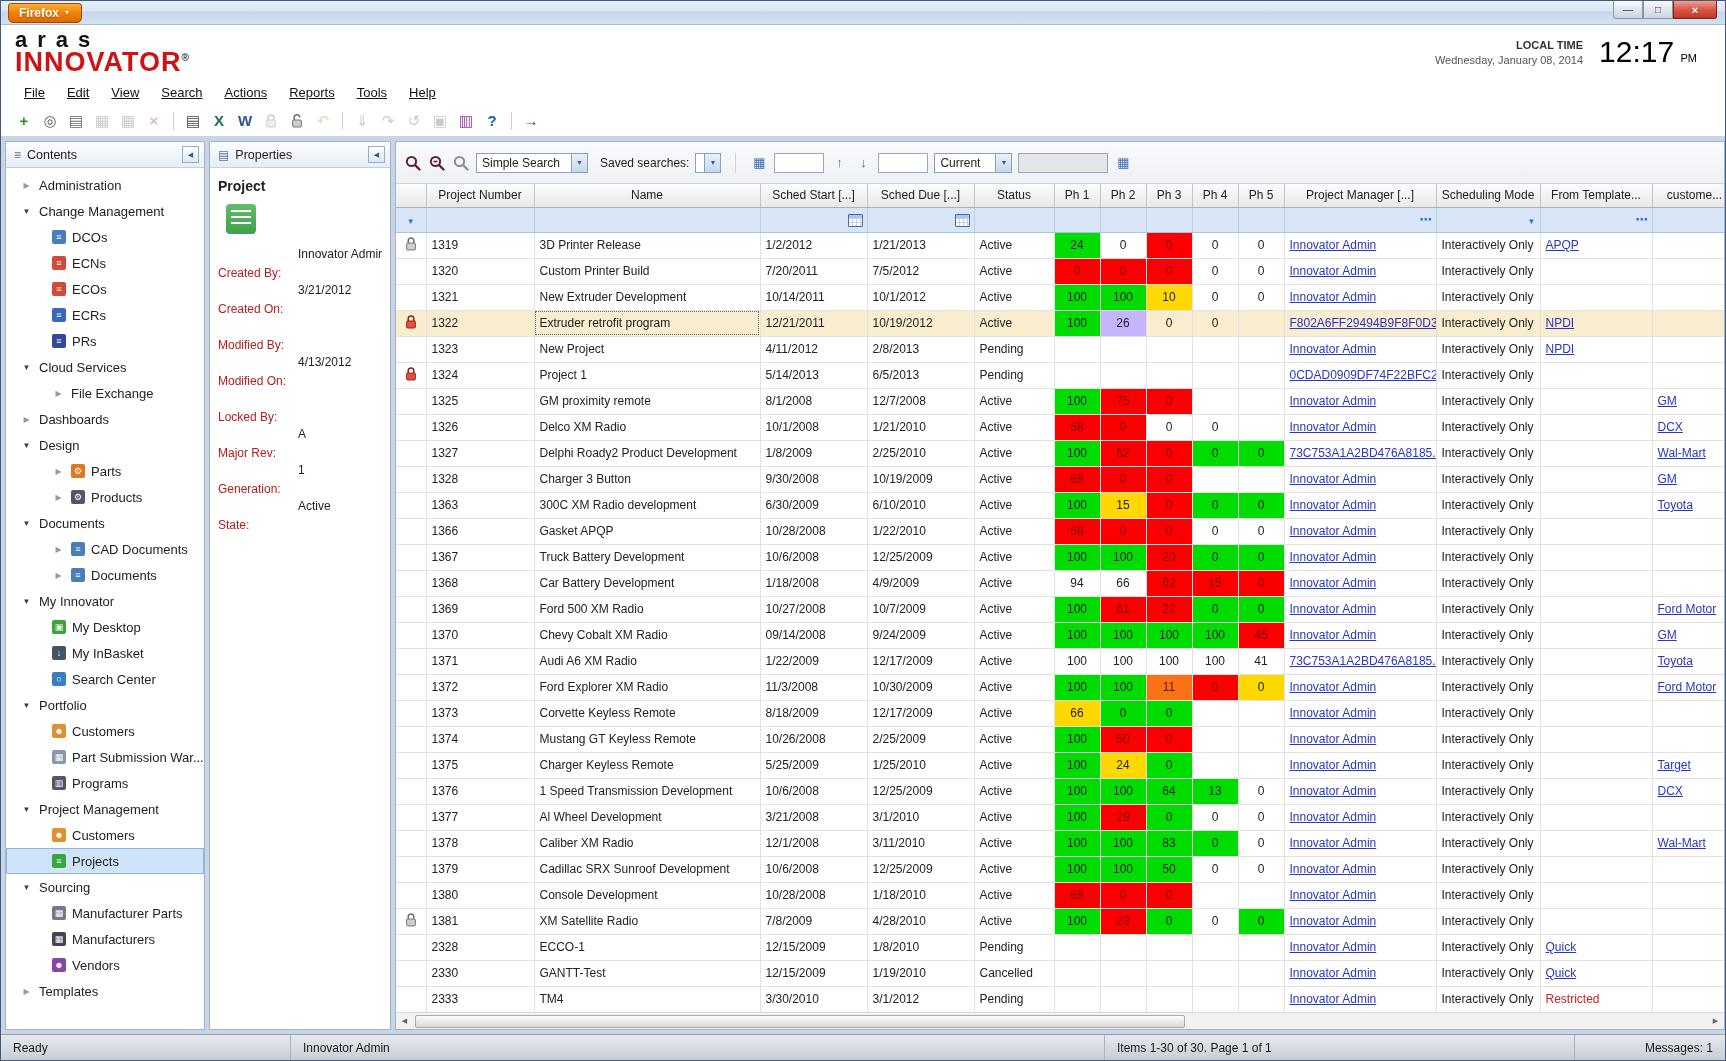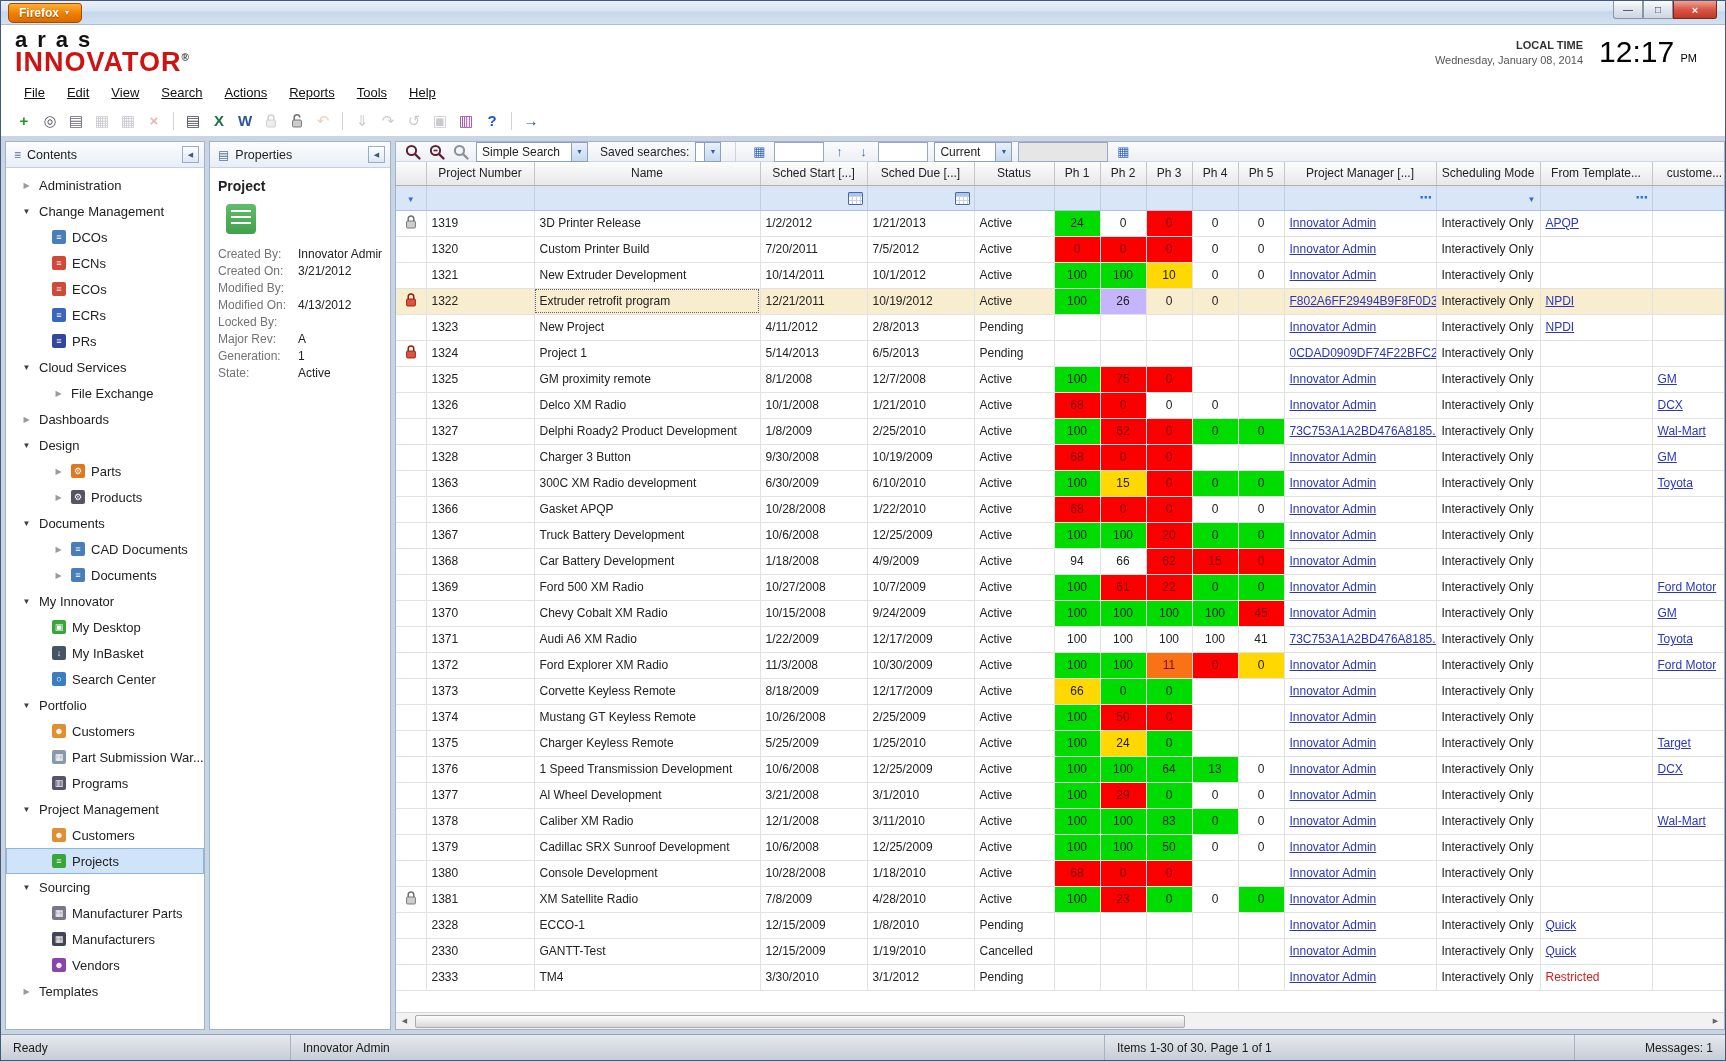--- a/index.html
+++ b/index.html
@@ -57,25 +57,25 @@
 .tree-arrow.exp{color:#3c3c3c;}
 .tree-icon{width:14px;height:14px;flex:none;border-radius:2px;display:flex;align-items:center;justify-content:center;font-size:9px;color:#fff;line-height:1;}
 .tree-label{font-size:13px;white-space:nowrap;overflow:hidden;}
 
 
 .pcontent{padding:10px 8px;flex:1;overflow:hidden;}
 .ptype{font-weight:bold;font-size:14px;color:#222;}
 .pdoc-icon{width:30px;height:30px;border-radius:4px;background:linear-gradient(#62bd6a,#3fa04c);position:relative;margin:10px 0 12px 8px;}
 .pdoc-icon::before{content:"";position:absolute;left:5px;right:5px;top:6px;bottom:6px;background:repeating-linear-gradient(#ffffff 0 2px,rgba(0,0,0,0) 2px 6px);}
 .prop-row{display:flex;font-size:12px;line-height:17px;}
-.prop-label{width:80px;flex:none;color:#737373;}
+.prop-label{width:80px;flex:none;color:#b91c1c;margin-top:19px;}
 .prop-value{flex:1;color:#222;white-space:nowrap;overflow:hidden;}
 
 
-.searchrow{height:20px;flex:none;background:linear-gradient(#fafbfc,#edf0f4);border-bottom:1px solid #cfd6e0;display:flex;align-items:center;padding:0 8px;gap:6px;}
+.searchrow{height:42px;flex:none;background:linear-gradient(#fafbfc,#edf0f4);border-bottom:1px solid #cfd6e0;display:flex;align-items:center;padding:0 8px;gap:6px;}
 .mag{flex:none;}
 .sel{height:20px;border:1px solid #8aa0bc;background:#fff;display:flex;align-items:center;font-size:12px;padding-left:5px;flex:none;}
 .sel .selarrow{margin-left:auto;width:16px;height:100%;background:linear-gradient(#e8f0fa,#c6d9f0);border-left:1px solid #8aa0bc;display:flex;align-items:center;justify-content:center;font-size:7px;color:#2f5e9e;}
 .w112{width:112px;}
 .w26{width:26px;padding-left:0;}
 .w78{width:78px;}
 .srlabel{font-size:12px;color:#222;margin-left:6px;}
 .inputbox{height:20px;border:1px solid #97a9c0;background:#fff;flex:none;font-size:12px;padding:0 3px;font-family:inherit;}
 .w50{width:50px;}
 .w90{width:90px;}
@@ -738,21 +738,21 @@
                 <td class="gc phcell" style="background: rgb(0, 220, 0);">0</td>
                 <td class="gc"><span class="link">Innovator Admin</span></td>
                 <td class="gc">Interactively Only</td>
                 <td class="gc"></td>
                 <td class="gc"><span class="link">Ford Motor</span></td>
               </tr>
               <tr class="grow">
                 <td class="gc lockcell"></td>
                 <td class="gc">1370</td>
                 <td class="gc">Chevy Cobalt XM Radio</td>
-                <td class="gc">10/15/2008</td>
+                <td class="gc">09/14/2008</td>
                 <td class="gc">9/24/2009</td>
                 <td class="gc">Active</td>
                 <td class="gc phcell" style="background: rgb(0, 220, 0);">100</td>
                 <td class="gc phcell" style="background: rgb(0, 220, 0);">100</td>
                 <td class="gc phcell" style="background: rgb(0, 220, 0);">100</td>
                 <td class="gc phcell" style="background: rgb(0, 220, 0);">100</td>
                 <td class="gc phcell" style="background: rgb(251, 0, 0); color: rgb(124, 11, 11);">45</td>
                 <td class="gc"><span class="link">Innovator Admin</span></td>
                 <td class="gc">Interactively Only</td>
                 <td class="gc"></td>
@@ -932,21 +932,21 @@
                 <td class="gc lockcell"><svg width="12" height="14" viewBox="0 0 12 14">
                     <path d="M3.2 6 V3.8 a2.8 2.8 0 0 1 5.6 0 V6" fill="none" stroke="#6e6e6e" stroke-width="1.5"></path>
                     <rect x="1.6" y="6" width="8.8" height="7" rx="1" fill="#cdcdcd" stroke="#6e6e6e" stroke-width="0.9"></rect>
                   </svg></td>
                 <td class="gc">1381</td>
                 <td class="gc">XM Satellite Radio</td>
                 <td class="gc">7/8/2009</td>
                 <td class="gc">4/28/2010</td>
                 <td class="gc">Active</td>
                 <td class="gc phcell" style="background: rgb(0, 220, 0);">100</td>
-                <td class="gc phcell" style="background: rgb(251, 0, 0); color: rgb(124, 11, 11);">23</td>
+                <td class="gc phcell" style="background: rgb(251, 0, 0); color: rgb(124, 11, 11); font-style: italic;">23</td>
                 <td class="gc phcell" style="background: rgb(0, 220, 0);">0</td>
                 <td class="gc phcell">0</td>
                 <td class="gc phcell" style="background: rgb(0, 220, 0);">0</td>
                 <td class="gc"><span class="link">Innovator Admin</span></td>
                 <td class="gc">Interactively Only</td>
                 <td class="gc"></td>
                 <td class="gc"></td>
               </tr>
               <tr class="grow">
                 <td class="gc lockcell"></td>

